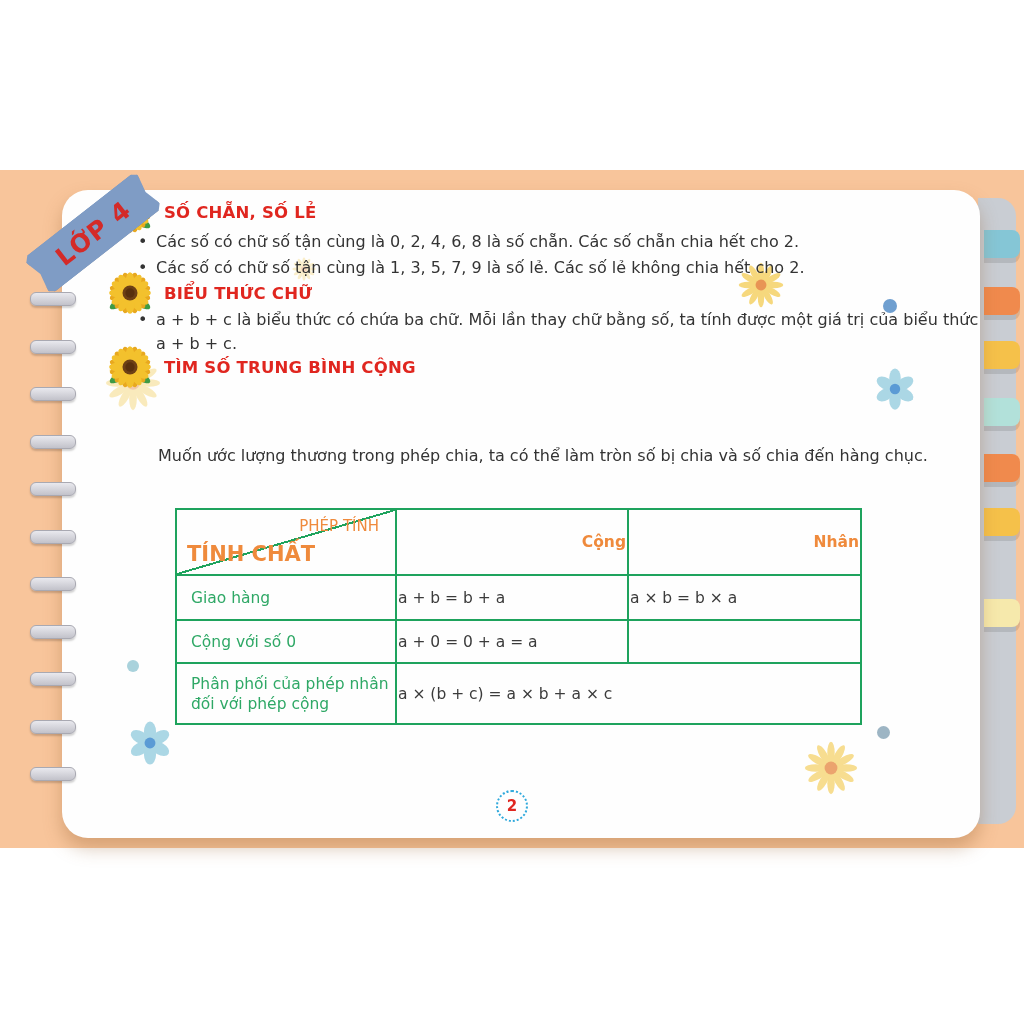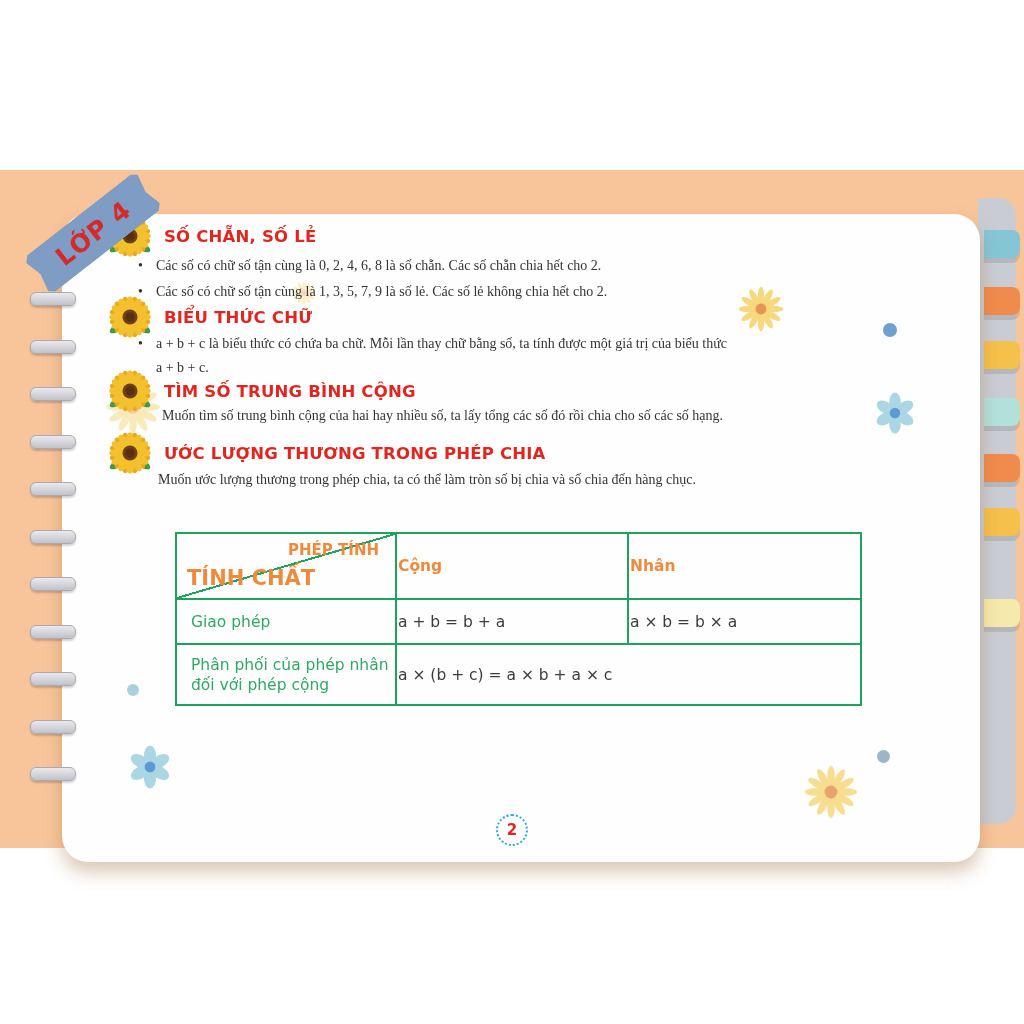--- a/index.html
+++ b/index.html
@@ -15,52 +15,52 @@
   .tab.t-blue{background:#85c6d6;top:230px;}
   .tab.t-orange1{background:#f08a4d;top:287px;}
   .tab.t-yellow1{background:#f5c14a;top:341px;}
   .tab.t-mint{background:#b2e1da;top:398px;}
   .tab.t-orange2{background:#f08a4d;top:454px;}
   .tab.t-yellow2{background:#f5c14a;top:508px;}
   .tab.t-pale{background:#f6e9ac;top:599px;}
 
   
   .page{position:absolute;left:62px;top:190px;width:918px;height:648px;background:#fefefe;
-        border-radius:26px;box-shadow:0 10px 18px rgba(150,95,45,.35);margin-top:24px;}
+        border-radius:26px;box-shadow:0 10px 18px rgba(150,95,45,.35);}
 
   
   .pin{position:absolute;left:30px;width:44px;height:12px;border-radius:6px;
        background:linear-gradient(#e9e9ee,#c2c2ca);border:1px solid #a9a9b2;
        box-shadow:0 2px 2px rgba(0,0,0,.18);z-index:6;}
 
   
   .tape{position:absolute;left:22px;top:210px;width:142px;height:46px;background:#7f9cc5;
         transform:rotate(-38deg);z-index:7;display:flex;align-items:center;justify-content:center;
         box-shadow:0 2px 4px rgba(0,0,0,.25);
         clip-path:polygon(0 12%,4% 0,96% 0,100% 10%,97% 50%,100% 88%,96% 100%,4% 100%,0 90%,3% 50%);}
   .tape span{color:#d42a28;font-weight:700;font-size:25px;letter-spacing:1px;}
 
   
   .sec{position:absolute;left:46px;display:flex;align-items:center;gap:12px;height:44px;z-index:2;}
   .sec .title-text{color:#e0261f;font-weight:700;font-size:16.5px;letter-spacing:.2px;white-space:nowrap;}
   .sun-icon{width:44px;height:44px;flex:0 0 auto;}
-  .bodyline{position:absolute;color:#333;font-size:14px;line-height:22px;white-space:nowrap;z-index:2;font-family:Liberation Serif, serif;}
+  .bodyline{position:absolute;color:#333;font-size:16px;line-height:22px;white-space:nowrap;z-index:2;}
   .bodyline .marker{display:inline-block;width:18px;color:#333;}
 
   
   .rule-table{position:absolute;left:113px;top:318px;z-index:2;border-collapse:collapse;table-layout:fixed;}
   .rule-table td{border:2px solid #1ea35d;font-size:15.5px;vertical-align:middle;}
   .rule-table .lbl{color:#2fa866;text-align:left;padding-left:14px;line-height:20px;}
   .rule-table .expr{color:#3b3b3b;text-align:left;}
   .corner{position:relative;height:62px;
           background-image:linear-gradient(to bottom right,transparent calc(50% - 1px),
              #1ea35d calc(50% - 1px),#1ea35d calc(50% + 1px),transparent calc(50% + 1px));}
-  .corner .c-top{position:absolute;top:7px;right:16px;color:#ef8a3c;font-weight:700;font-size:15px;}
+  .corner .c-top{position:absolute;top:7px;right:16px;color:#ef8a3c;font-weight:400;font-size:15px;}
   .corner .c-bottom{position:absolute;bottom:8px;left:10px;color:#ef8a3c;font-weight:700;font-size:21px;}
-  .colhead{color:#ef8a3c;text-align:left;font-weight:600;font-size:15.5px;}
+  .colhead{color:#ef8a3c;text-align:right;font-weight:600;font-size:15.5px;}
 
   
   .pgbadge{position:absolute;left:434px;top:600px;width:28px;height:28px;border:2px dotted #2fa9dc;
            border-radius:50%;display:flex;align-items:center;justify-content:center;
            color:#e0261f;font-weight:700;font-size:15px;z-index:3;}
 
   
   .deco{position:absolute;z-index:1;}
   .deco.front{z-index:3;}
   .dot{position:absolute;border-radius:50%;z-index:1;}
@@ -190,50 +190,48 @@
     </div>
     <div class="bodyline" style="left:76px;top:119px"><span class="marker">•</span><span>a + b + c là biểu thức có chứa ba chữ. Mỗi lần thay chữ bằng số, ta tính được một giá trị của biểu thức</span></div>
     <div class="bodyline" style="left:94px;top:143px"><span>a + b + c.</span></div>
 
     <div class="sec" style="top:155px">
       <svg class="sun-icon" viewBox="-19 -19 38 38">
           <use href="#sunflower" xlink:href="#sunflower"></use>
         </svg>
       <span class="title-text">TÌM SỐ TRUNG BÌNH CỘNG</span>
     </div>
-    <div class="bodyline" style="left:100px;top:191px"><span>Muốn tìm số trung bình cộng của hai hay nhiều số, ta lấy tổng các số đó rồi chia cho số các số hạng.</span></div>
-
-    <div class="sec" style="top:217px">
-      <svg class="sun-icon" viewBox="-19 -19 38 38">
-          <use href="#sunflower" xlink:href="#sunflower"></use>
-        </svg>
-      <span class="title-text">ƯỚC LƯỢNG THƯƠNG TRONG PHÉP CHIA</span>
-    </div>
+
     <div class="bodyline" style="left:96px;top:255px"><span>Muốn ước lượng thương trong phép chia, ta có thể làm tròn số bị chia và số chia đến hàng chục.</span></div>
 
 
     <table class="rule-table">
       <colgroup>
           <col style="width:220px">
           <col style="width:232px">
           <col style="width:233px">
         </colgroup>
       <tbody>
           <tr>
         <td class="corner">
           <span class="c-top">PHÉP TÍNH</span>
           <span class="c-bottom">TÍNH CHẤT</span>
         </td>
         <td class="colhead" style="height:62px">Cộng</td>
         <td class="colhead">Nhân</td>
       </tr>
       <tr>
-        <td class="lbl" style="height:41px">Giao phép</td>
+        <td class="lbl" style="height:41px">Giao hàng</td>
         <td class="expr">a + b = b + a</td>
         <td class="expr">a × b = b × a</td>
+      </tr>
+      <tr>
+        <td class="lbl" style="height:39px">Cộng với số 0</td>
+        <td class="expr">a + 0 = 0 + a = a</td>
+        <td class="expr"></td>
       </tr>
       <tr>
         <td class="lbl" style="height:57px">Phân phối của phép nhân đối với phép cộng</td>
         <td class="expr" colspan="2">a × (b + c) = a × b + a × c</td>
       </tr>
     </tbody>
       </table>
 
     <div class="pgbadge">
       <span>2</span>

